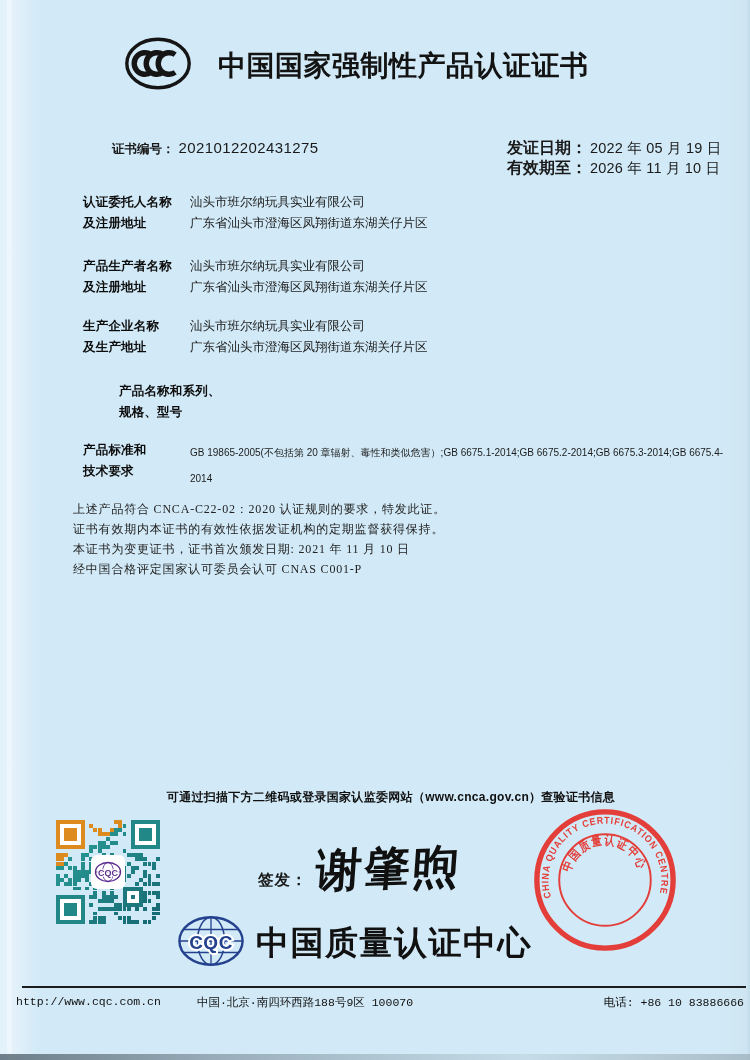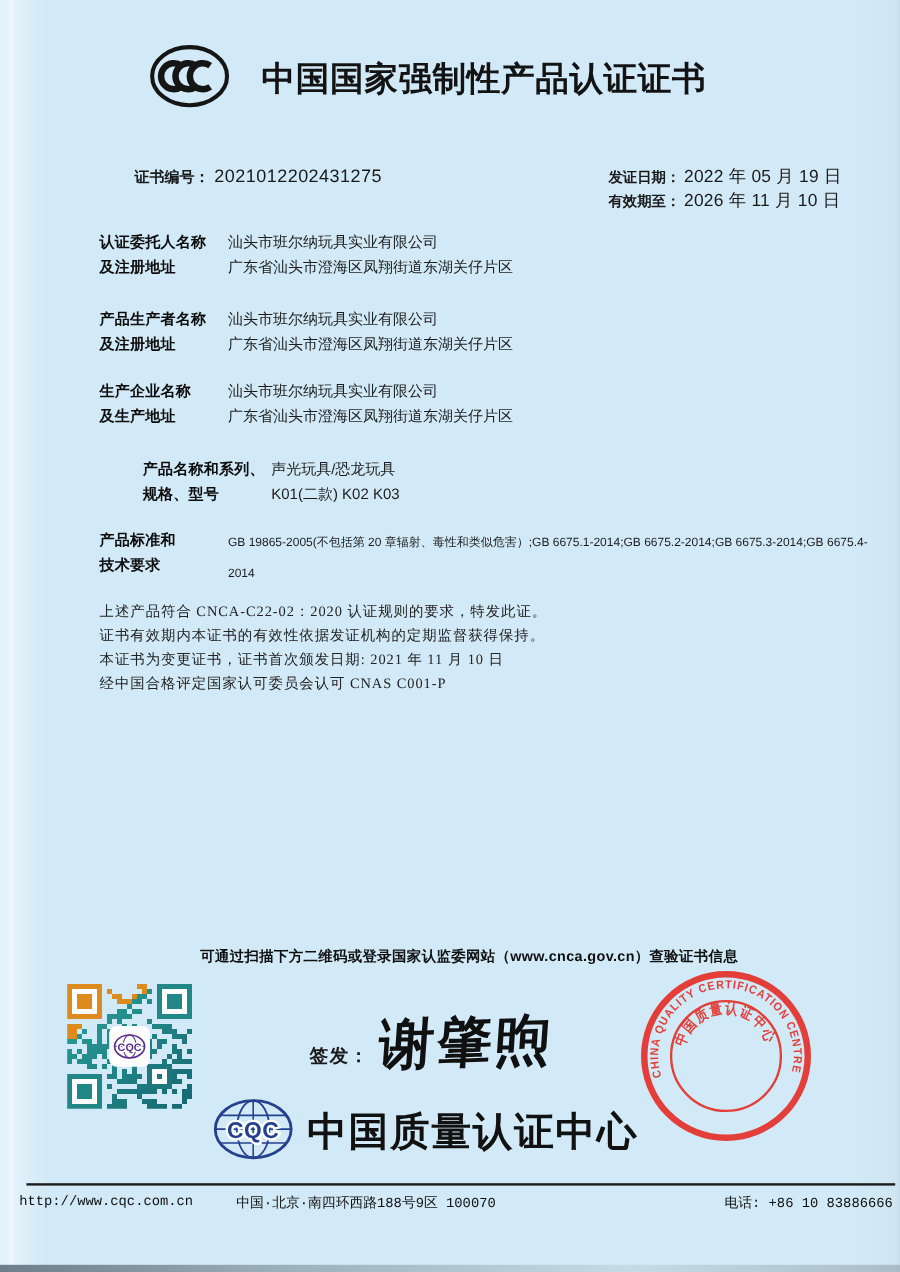--- a/index.html
+++ b/index.html
@@ -18,35 +18,35 @@
   
   #ccc-logo{left:124px;top:37px;width:68px;height:53px;}
   #title{left:218px;top:47px;font-size:28px;font-weight:700;letter-spacing:.5px;color:#131313;white-space:nowrap;}
 
   
   #cert-row{left:112px;top:139px;white-space:nowrap;}
   #cert-row .lbl{font-size:12.5px;font-weight:700;}
   #cert-row .val{font-size:15px;letter-spacing:.4px;margin-left:4px;}
   #dates{left:507px;top:138px;}
   .date-row{line-height:19px;white-space:nowrap;}
-  .date-row .lbl{font-size:12px;font-weight:700;}
+  .date-row .lbl{font-size:16px;font-weight:700;}
   .date-row .val{font-size:14.5px;letter-spacing:.2px;margin-left:3px;}
 
   
   .field{position:absolute;left:83px;display:flex;align-items:flex-start;}
   .f-labels{width:107px;flex:none;}
   .f-line{height:21px;line-height:21px;font-size:12.5px;white-space:nowrap;}
   .f-labels .f-line{font-weight:700;letter-spacing:.2px;color:#0d0d0d;}
   .f-values .f-line{color:#1c1c1c;}
   .f-values.wrap{width:545px;line-height:26px;font-size:10px;color:#1c1c1c;}
   #field-0{top:192px;} #field-1{top:256px;} #field-2{top:316px;}
   #field-3{top:381px;margin-left:36px;} #field-4{top:440px;}
 
   
-  #statement{left:83px;top:499px;width:625px;}
+  #statement{left:73px;top:499px;width:625px;}
   #statement .st-line{height:20px;line-height:20px;font-size:12px;letter-spacing:.8px;color:#222;}
 
   
   #verify-note{left:16px;top:789px;width:750px;text-align:center;font-size:12px;font-weight:600;letter-spacing:.3px;color:#101010;}
 
   
   #qr-wrap{left:56px;top:820px;width:104px;height:104px;}
   #qr-wrap svg{display:block;}
   #qr-logo{position:absolute;left:50%;top:50%;width:34px;height:34px;transform:translate(-50%,-50%);
     background:#fff;border-radius:6px;display:flex;align-items:center;justify-content:center;}
@@ -126,24 +126,20 @@
     </div>
     <div class="f-values">
       <div class="f-line">汕头市班尔纳玩具实业有限公司</div>
       <div class="f-line">广东省汕头市澄海区凤翔街道东湖关仔片区</div>
     </div>
   </div>
   <div id="field-3" class="field">
     <div class="f-labels">
       <div class="f-line">产品名称和系列、</div>
       <div class="f-line">规格、型号</div>
-    </div>
-    <div class="f-values">
-      <div class="f-line">声光玩具/恐龙玩具</div>
-      <div class="f-line">K01(二款) K02 K03</div>
     </div>
   </div>
   <div id="field-4" class="field">
     <div class="f-labels">
       <div class="f-line">产品标准和</div>
       <div class="f-line">技术要求</div>
     </div>
     <div class="f-values wrap">GB 19865-2005(不包括第 20 章辐射、毒性和类似危害）;GB 6675.1-2014;GB 6675.2-2014;GB 6675.3-2014;GB 6675.4-2014</div>
   </div>
 

